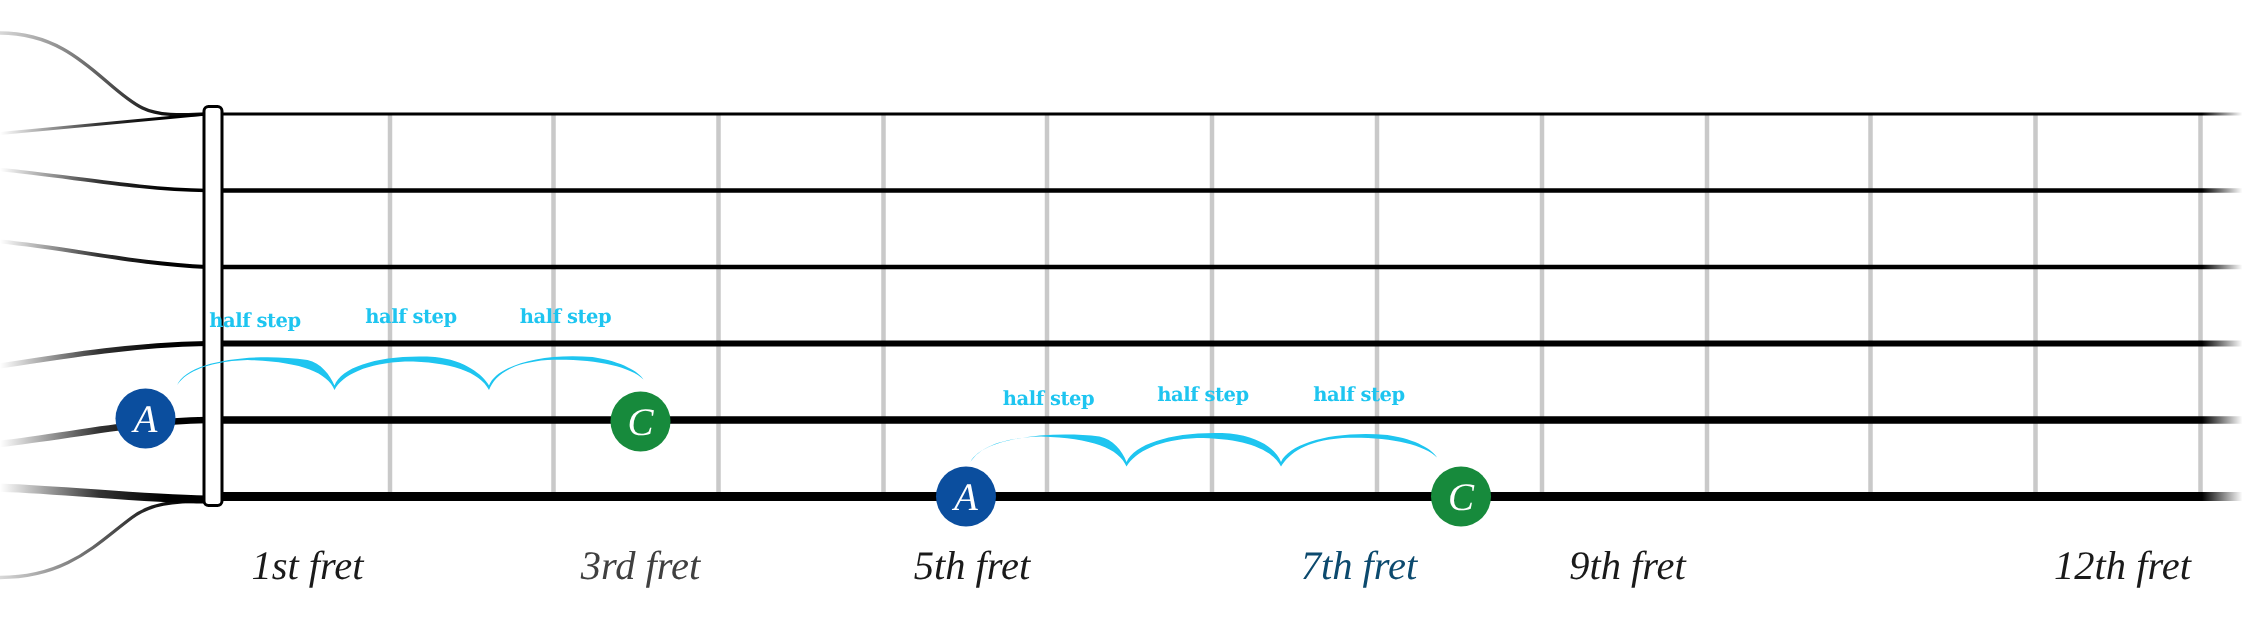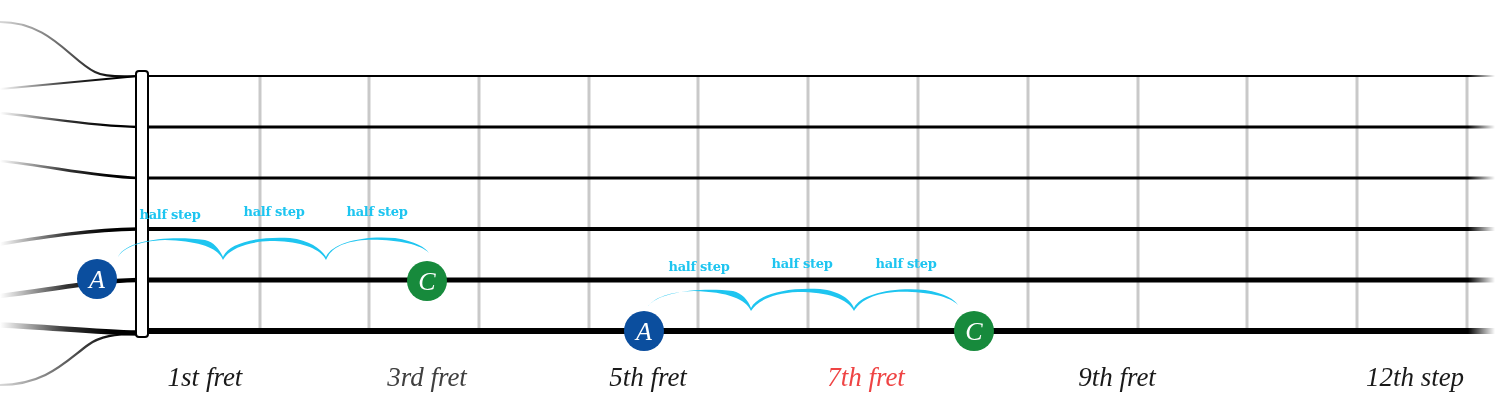--- a/index.html
+++ b/index.html
@@ -76,23 +76,23 @@
     <g>
       <path d="M118 257 C 125 240, 170 235, 205 240 C 214 242, 220 250, 223 257 C 228 244, 255 236, 290 238 C 310 240, 322 250, 326 257 C 331 244, 360 235, 395 238 C 415 241, 426 248, 429 253 C 420 244, 395 239, 365 240 C 340 242, 330 250, 326 260 C 320 248, 300 241, 270 241 C 245 242, 228 250, 223 260 C 218 248, 200 241, 165 240 C 135 241, 122 250, 118 257 Z" fill="#1ec5f0"></path>
       <path d="M647 308 C 655 292, 700 287, 733 291 C 742 293, 748 300, 751 308 C 757 295, 785 287, 820 289 C 840 291, 851 300, 854 308 C 860 295, 890 287, 925 290 C 945 293, 955 300, 958 305 C 949 296, 925 291, 895 292 C 870 294, 860 302, 854 311 C 848 299, 828 292, 798 292 C 773 293, 757 301, 751 311 C 746 299, 728 292, 694 291 C 664 292, 652 300, 647 308 Z" fill="#1ec5f0"></path>
     </g>
   </svg>
 
   <div id="fret-labels">
     <div class="fret-label" style="left: 205px; color: rgb(26, 26, 26);">1st fret</div>
     <div class="fret-label" style="left: 427px; color: #404040;">3rd fret</div>
     <div class="fret-label" style="left: 648px; color: rgb(26, 26, 26); text-align: right;">5th fret</div>
-    <div class="fret-label" style="left: 866px; color: #ef4444; text-align: center;">7th fret</div>
-    <div class="fret-label" style="left: 1085px; color: rgb(26, 26, 26); margin-left: 32px;">9th fret</div>
-    <div class="fret-label" style="left: 1415px; color: rgb(26, 26, 26);">12th step</div>
+    <div class="fret-label" style="left: 906px; color: #0c4a6e; text-align: center;">7th fret</div>
+    <div class="fret-label" style="left: 1085px; color: rgb(26, 26, 26);">9th fret</div>
+    <div class="fret-label" style="left: 1415px; color: rgb(26, 26, 26);">12th fret</div>
   </div>
 
   <div id="group-0">
     <div class="step-label" style="left: 170px; top: 208px; color: rgb(30, 197, 240);">half step</div>
     <div class="step-label" style="left: 274px; top: 205px; color: rgb(30, 197, 240);">half step</div>
     <div class="step-label" style="left: 377px; top: 205px; color: rgb(30, 197, 240);">half step</div>
     <div class="note" style="left: 97px; top: 279px; background: rgb(11, 78, 158);">
         <span>A</span>
       </div>
     <div class="note" style="left: 427px; top: 281px; background: rgb(23, 138, 60);">

